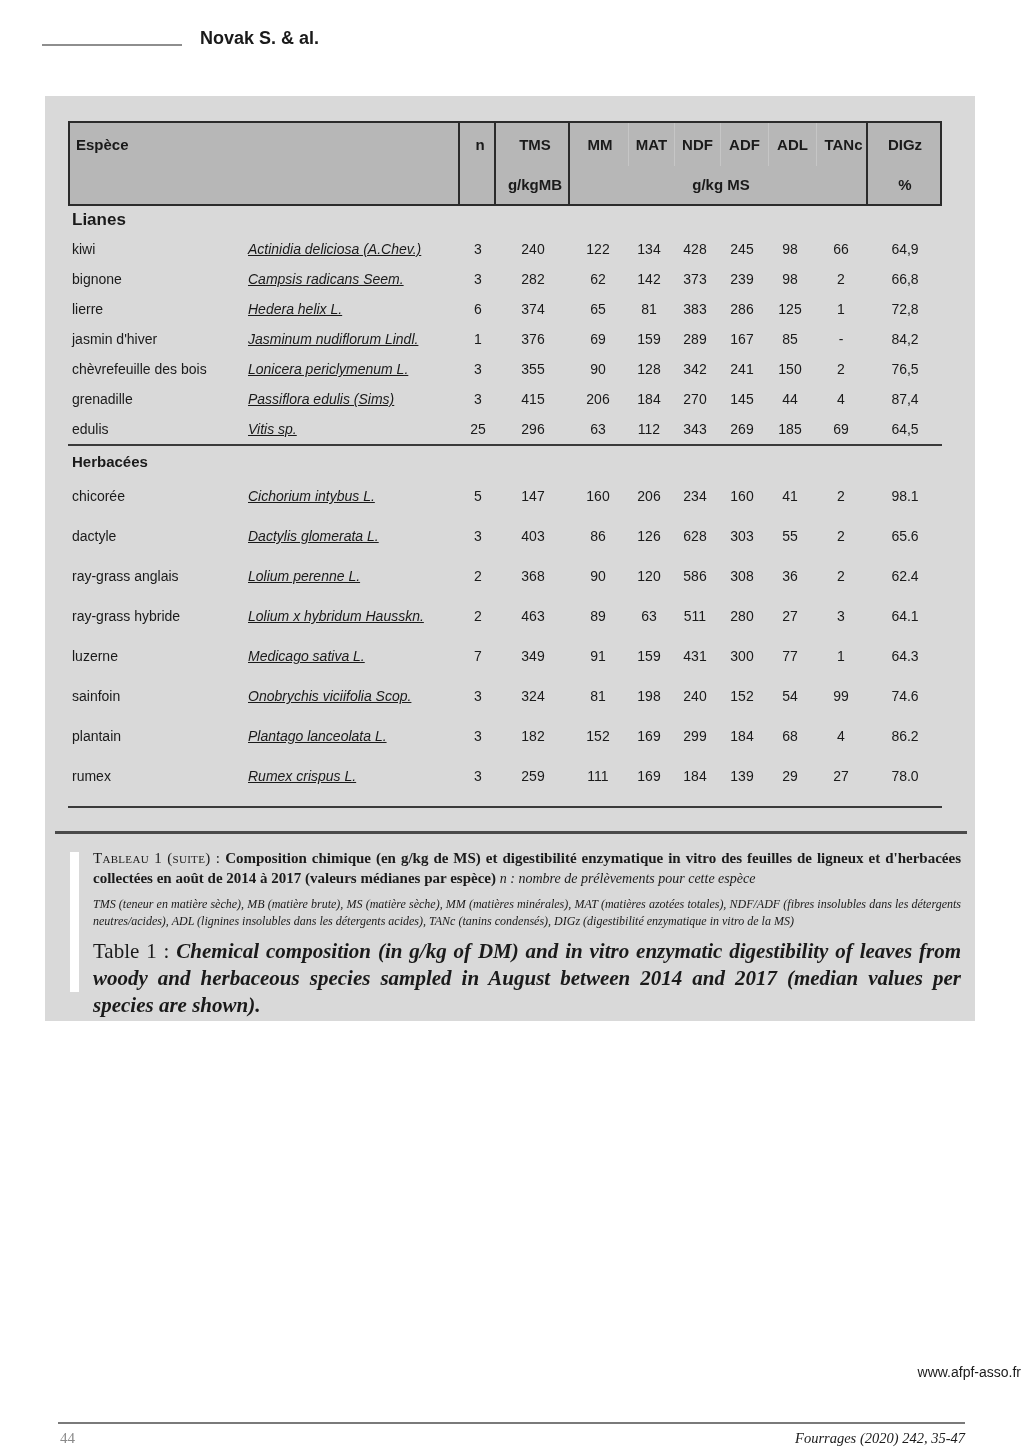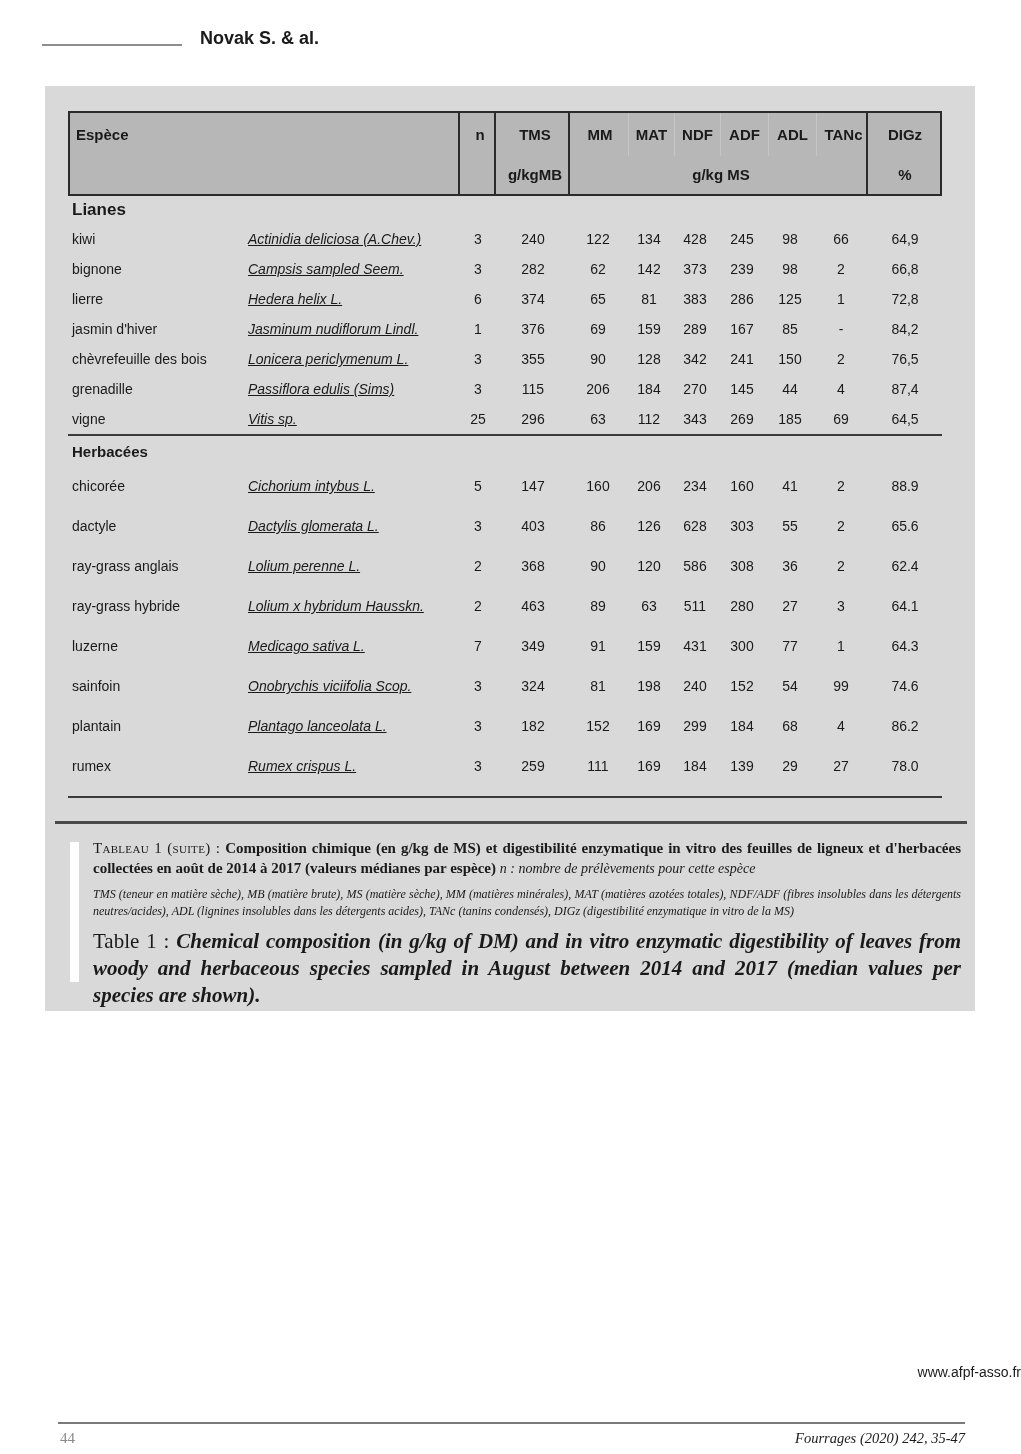--- a/index.html
+++ b/index.html
@@ -8,21 +8,21 @@
     width:1021px; height:1454px; position:relative;
     font-family:"Liberation Sans", sans-serif; color:#1a1a1a;
     overflow:hidden;
   }
 
   
   .author-rule { position:absolute; left:42px; top:44px; width:140px; height:2px; background:#8e8e8e; }
   .author { position:absolute; left:200px; top:28px; font-weight:bold; font-size:18px; }
 
   
-  .panel { position:absolute; left:45px; top:86px; width:930px; height:925px; background:#d9d9d9; }
+  .panel { position:absolute; left:45px; top:96px; width:930px; height:925px; background:#d9d9d9; }
 
   
   .table { position:absolute; left:23px; top:25px; width:874px; }
   .cols { display:grid; grid-template-columns:180px 212px 36px 74px 56px 46px 46px 48px 48px 54px 1fr; }
 
   .thead {
     position:relative; height:85px; background:#b7b7b7;
     border:2px solid #2b2b2b;
     grid-template-rows:43px 36px; align-items:center;
     font-weight:bold; font-size:15px;
@@ -117,21 +117,21 @@
           <div class="cell cell-num">122</div>
           <div class="cell cell-num">134</div>
           <div class="cell cell-num">428</div>
           <div class="cell cell-num">245</div>
           <div class="cell cell-num">98</div>
           <div class="cell cell-num">66</div>
           <div class="cell cell-num">64,9</div>
         </div>
         <div class="cols data-row row-liane">
           <div class="cell cell-common">bignone</div>
-          <div class="cell cell-latin">Campsis sampled Seem.</div>
+          <div class="cell cell-latin">Campsis radicans Seem.</div>
           <div class="cell cell-num">3</div>
           <div class="cell cell-num">282</div>
           <div class="cell cell-num">62</div>
           <div class="cell cell-num">142</div>
           <div class="cell cell-num">373</div>
           <div class="cell cell-num">239</div>
           <div class="cell cell-num">98</div>
           <div class="cell cell-num">2</div>
           <div class="cell cell-num">66,8</div>
         </div>
@@ -171,31 +171,31 @@
           <div class="cell cell-num">342</div>
           <div class="cell cell-num">241</div>
           <div class="cell cell-num">150</div>
           <div class="cell cell-num">2</div>
           <div class="cell cell-num">76,5</div>
         </div>
         <div class="cols data-row row-liane">
           <div class="cell cell-common">grenadille</div>
           <div class="cell cell-latin">Passiflora edulis (Sims)</div>
           <div class="cell cell-num">3</div>
-          <div class="cell cell-num">115</div>
+          <div class="cell cell-num">415</div>
           <div class="cell cell-num">206</div>
           <div class="cell cell-num">184</div>
           <div class="cell cell-num">270</div>
           <div class="cell cell-num">145</div>
           <div class="cell cell-num">44</div>
           <div class="cell cell-num">4</div>
           <div class="cell cell-num">87,4</div>
         </div>
         <div class="cols data-row row-liane">
-          <div class="cell cell-common">vigne</div>
+          <div class="cell cell-common">edulis</div>
           <div class="cell cell-latin">Vitis sp.</div>
           <div class="cell cell-num">25</div>
           <div class="cell cell-num">296</div>
           <div class="cell cell-num">63</div>
           <div class="cell cell-num">112</div>
           <div class="cell cell-num">343</div>
           <div class="cell cell-num">269</div>
           <div class="cell cell-num">185</div>
           <div class="cell cell-num">69</div>
           <div class="cell cell-num">64,5</div>
@@ -208,21 +208,21 @@
           <div class="cell cell-common">chicorée</div>
           <div class="cell cell-latin">Cichorium intybus L.</div>
           <div class="cell cell-num">5</div>
           <div class="cell cell-num">147</div>
           <div class="cell cell-num">160</div>
           <div class="cell cell-num">206</div>
           <div class="cell cell-num">234</div>
           <div class="cell cell-num">160</div>
           <div class="cell cell-num">41</div>
           <div class="cell cell-num">2</div>
-          <div class="cell cell-num">88.9</div>
+          <div class="cell cell-num">98.1</div>
         </div>
         <div class="cols data-row row-herb">
           <div class="cell cell-common">dactyle</div>
           <div class="cell cell-latin">Dactylis glomerata L.</div>
           <div class="cell cell-num">3</div>
           <div class="cell cell-num">403</div>
           <div class="cell cell-num">86</div>
           <div class="cell cell-num">126</div>
           <div class="cell cell-num">628</div>
           <div class="cell cell-num">303</div>

